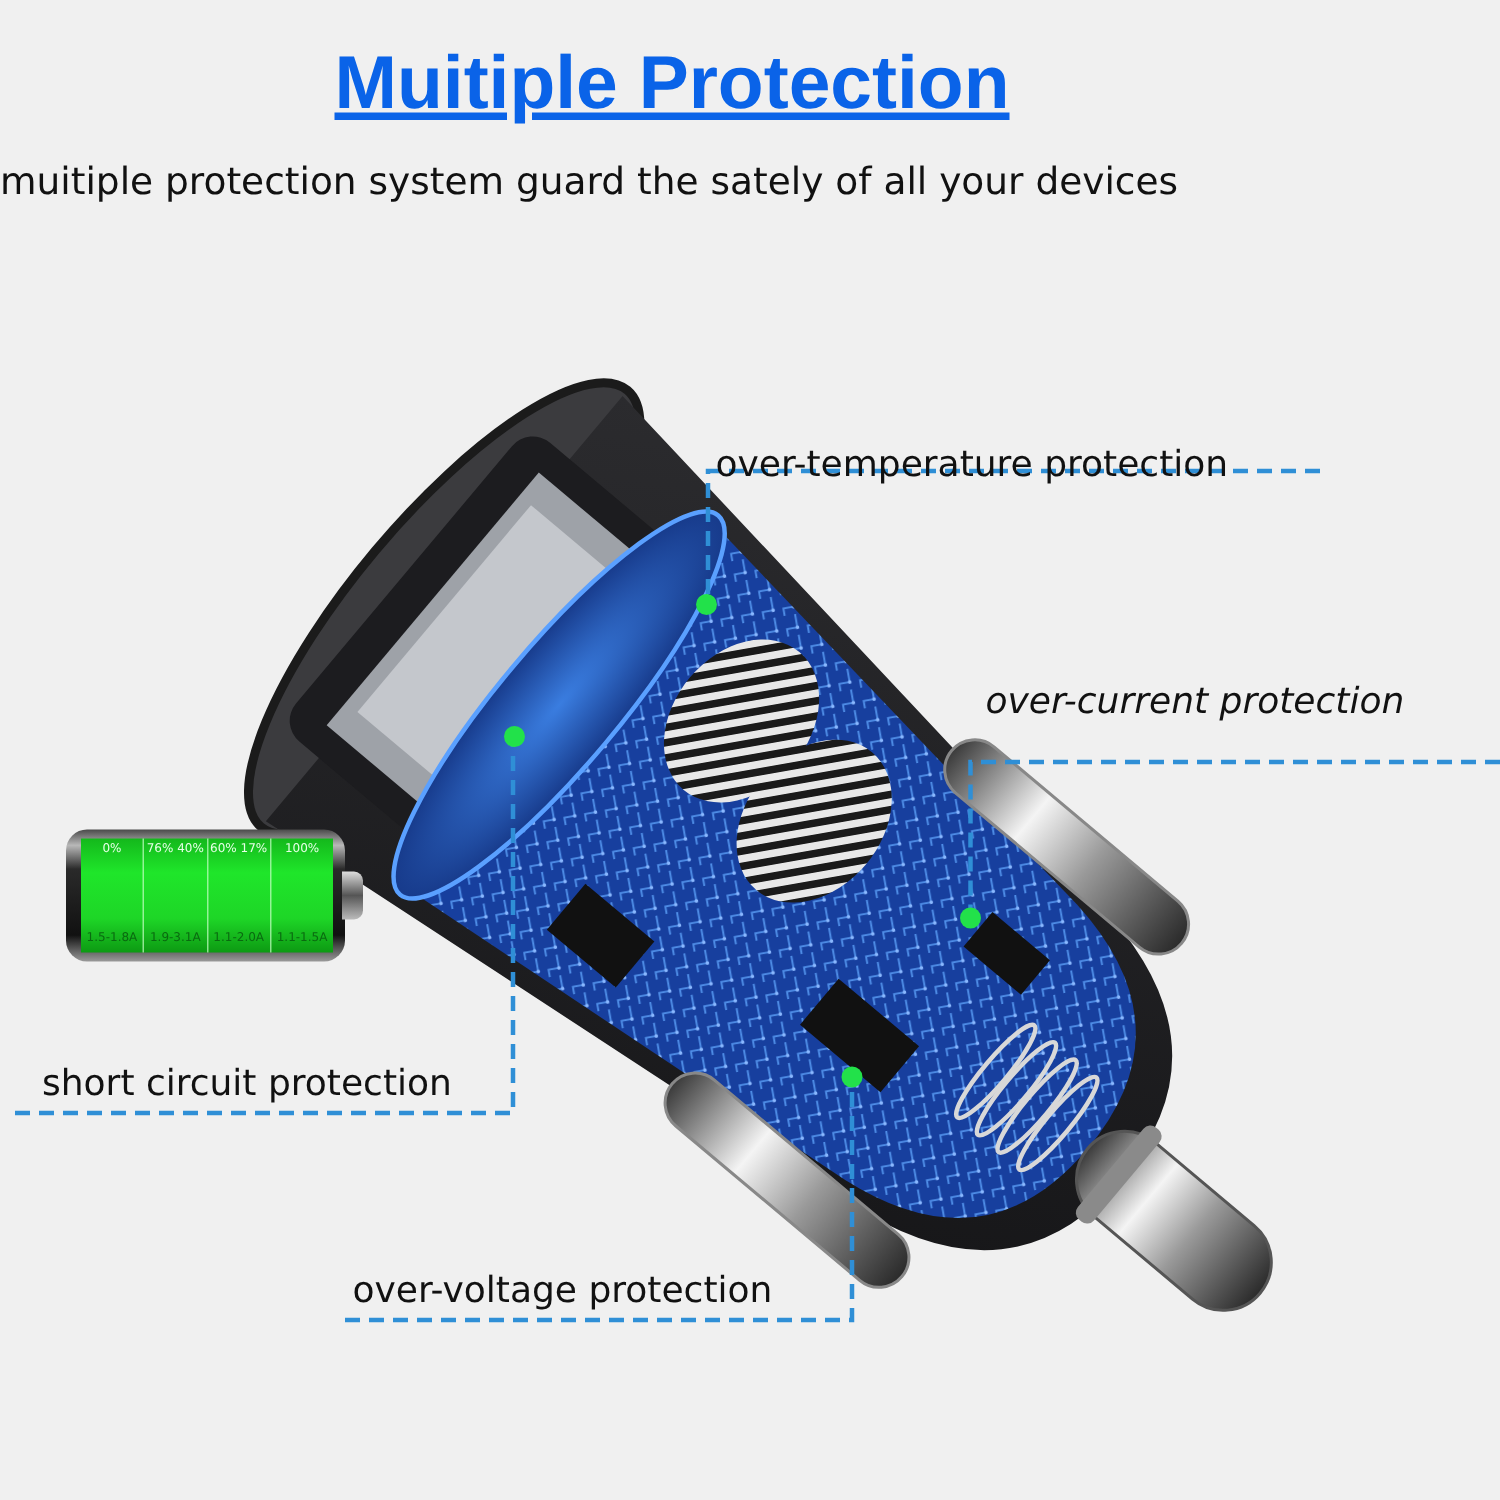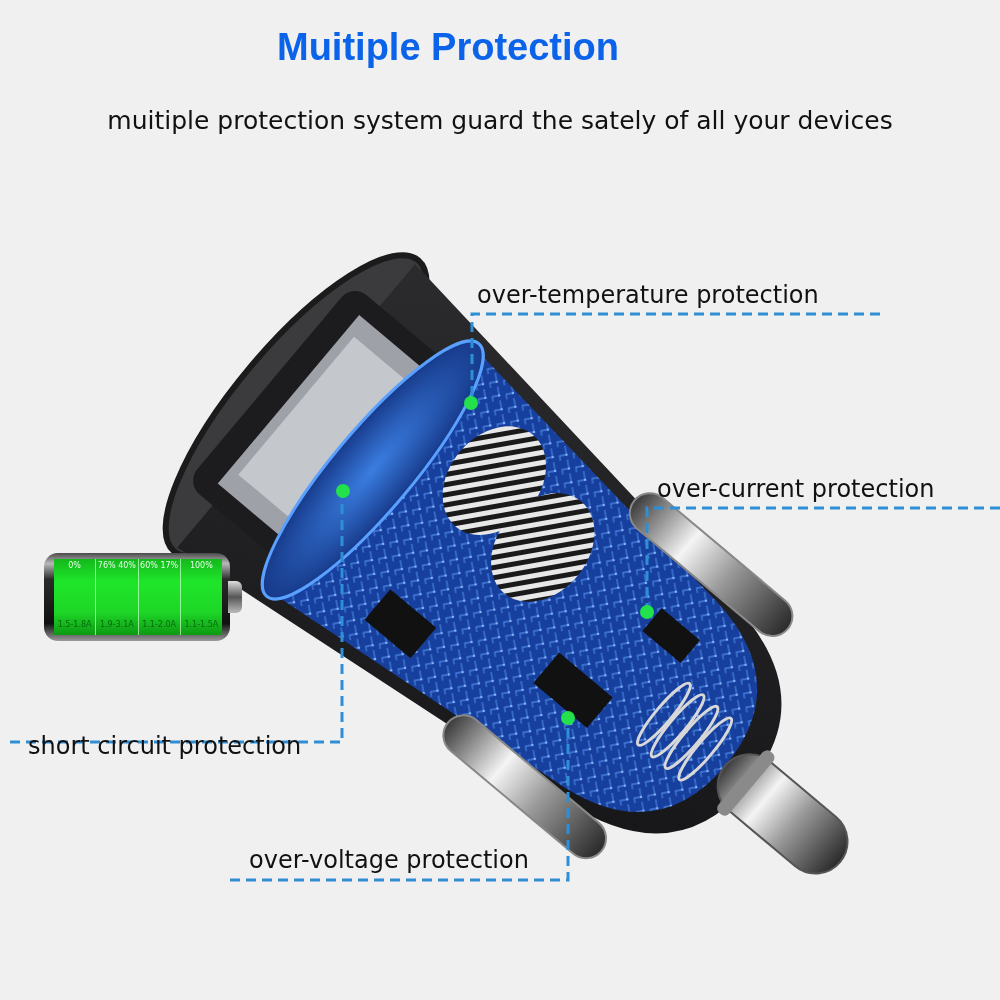--- a/index.html
+++ b/index.html
@@ -6,26 +6,26 @@
     body {
       width: 1000px; height: 1000px; overflow: hidden;
       background: #f0f0f0;
       position: relative;
       font-family: "DejaVu Sans", sans-serif;
     }
     .title {
       position: absolute; left: 0; top: 26px; width: 896px;
       text-align: center;
       font-family: "Liberation Sans", sans-serif;
-      font-weight: bold; font-size: 38px; color: #0a63e8;
+      font-weight: bold; font-size: 50px; color: #0a63e8;
       letter-spacing: 0px;
+      text-decoration: underline;
     }
     .subtitle {
       position: absolute; left: 0; top: 106px; width: 1000px;
-      text-align: center;
       font-family: "DejaVu Sans", sans-serif;
       font-size: 25px; color: #111;
     }
     .label {
       position: absolute;
       font-family: "DejaVu Sans", sans-serif;
       font-size: 24px; color: #111; white-space: nowrap;
     }
     svg.art { position: absolute; left: 0; top: 0; }
     .battery {
@@ -135,24 +135,24 @@
   </g>
 
   <g fill="#22e14a">
     <circle cx="471" cy="403" r="7"></circle>
     <circle cx="647" cy="612" r="7"></circle>
     <circle cx="343" cy="491" r="7"></circle>
     <circle cx="568" cy="718" r="7"></circle>
   </g>
 </svg>
 
-<div class="label" style="left:477px; top:281px;">over-temperature protection</div>
-<div class="label" style="left:657px; top:475px;">over-current protection</div>
-<div class="label" style="left:28px; top:708px;margin-top:24px;">short circuit protection</div>
-<div class="label" style="left:249px; top:846px;">over-voltage protection</div>
+<div class="label" style="left:477px; top:295px;">over-temperature protection</div>
+<div class="label" style="left:657px; top:453px;font-style:italic;">over-current protection</div>
+<div class="label" style="left:28px; top:708px;">short circuit protection</div>
+<div class="label" style="left:235px; top:846px;">over-voltage protection</div>
 
 <div class="battery">
   <div class="bat-body"></div>
   <div class="bat-fill">
     <div class="bat-seg">
       <span class="bat-pct">0%</span>
       <span class="bat-amp">1.5-1.8A</span>
     </div>
     <div class="bat-seg">
       <span class="bat-pct">76% 40%</span>

